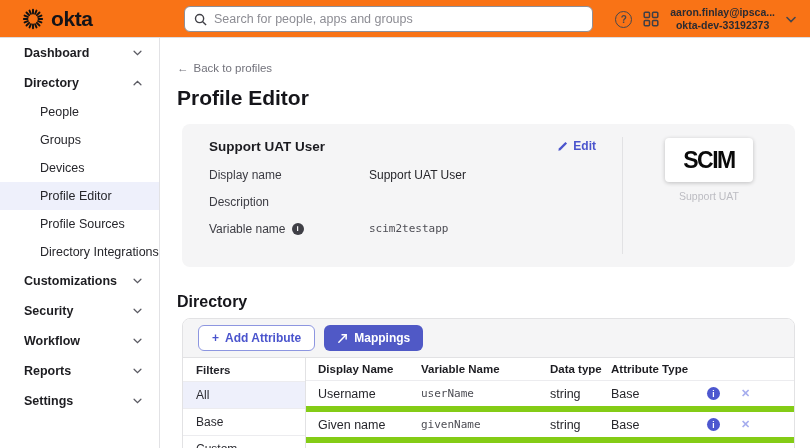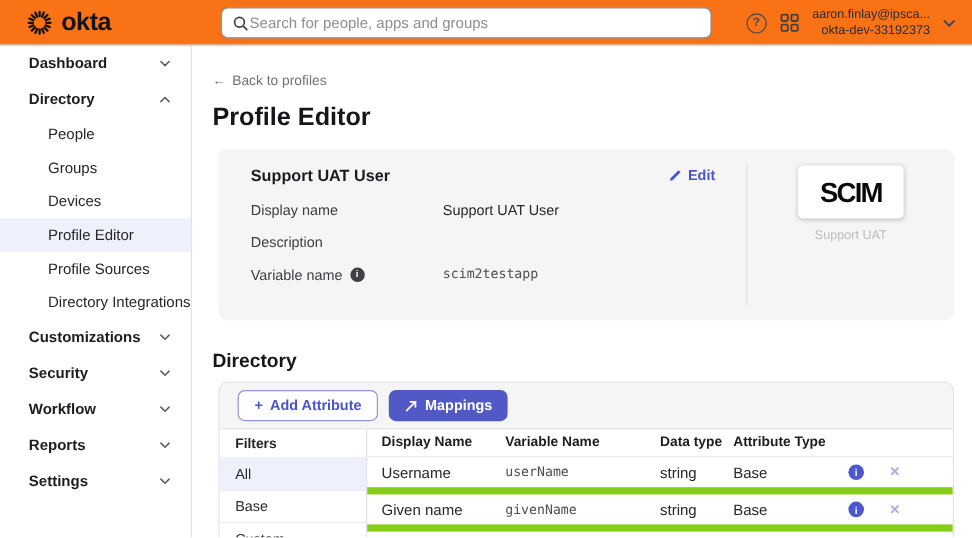--- a/index.html
+++ b/index.html
@@ -7,30 +7,30 @@
     font-family:"Liberation Sans", sans-serif; color:#26262b; }
   .app { width:810px; height:448px; position:relative; }
 
   
   .topbar { height:38px; background:#f97316; border-bottom:1px solid #dcdce0;
     display:flex; align-items:center; position:relative; }
   .brand { display:flex; align-items:center; gap:7px; margin-left:22px; }
   .brand-word { font-size:21px; font-weight:600; letter-spacing:-0.4px; color:#131318; }
   .searchbox { position:absolute; left:184px; top:6px; width:409px; height:26px;
     border:1px solid #8f8f97; border-radius:6px; background:#fff;
-    display:flex; align-items:center; padding-left:9px; gap:1px; }
+    display:flex; align-items:center; padding-left:9px; gap:7px; }
   .searchbox input { border:none; outline:none; flex:1; font-size:12.5px;
     font-family:"Liberation Sans", sans-serif; color:#26262b; background:transparent; }
   .searchbox input::placeholder { color:#8d8d94; }
   .top-right { position:absolute; right:14px; top:0; height:38px;
     display:flex; align-items:center; gap:11px; }
   .help-circle { width:17px; height:17px; border:1.5px solid #46464d; border-radius:50%;
     display:flex; align-items:center; justify-content:center;
     font-size:10px; font-weight:700; color:#46464d; }
-  .account { text-align:right; font-size:10.5px; line-height:13px; color:#2b2b31; }
+  .account { text-align:center; font-size:10.5px; line-height:13px; color:#2b2b31;font-weight:bold; }
 
   
   .layout { display:flex; height:410px; }
   .sidebar { width:160px; border-right:1px solid #e2e2e5; background:#fff; flex-shrink:0; }
   .nav-top { height:30px; display:flex; align-items:center; justify-content:space-between;
     padding:0 17px 0 24px; font-size:12.5px; font-weight:600; color:#1d1d21; cursor:pointer; }
   .nav-child { height:28px; display:flex; align-items:center; padding-left:40px;
     font-size:12.5px; color:#26262b; cursor:pointer; }
   .nav-child.selected { background:#eef0fb; }
 

